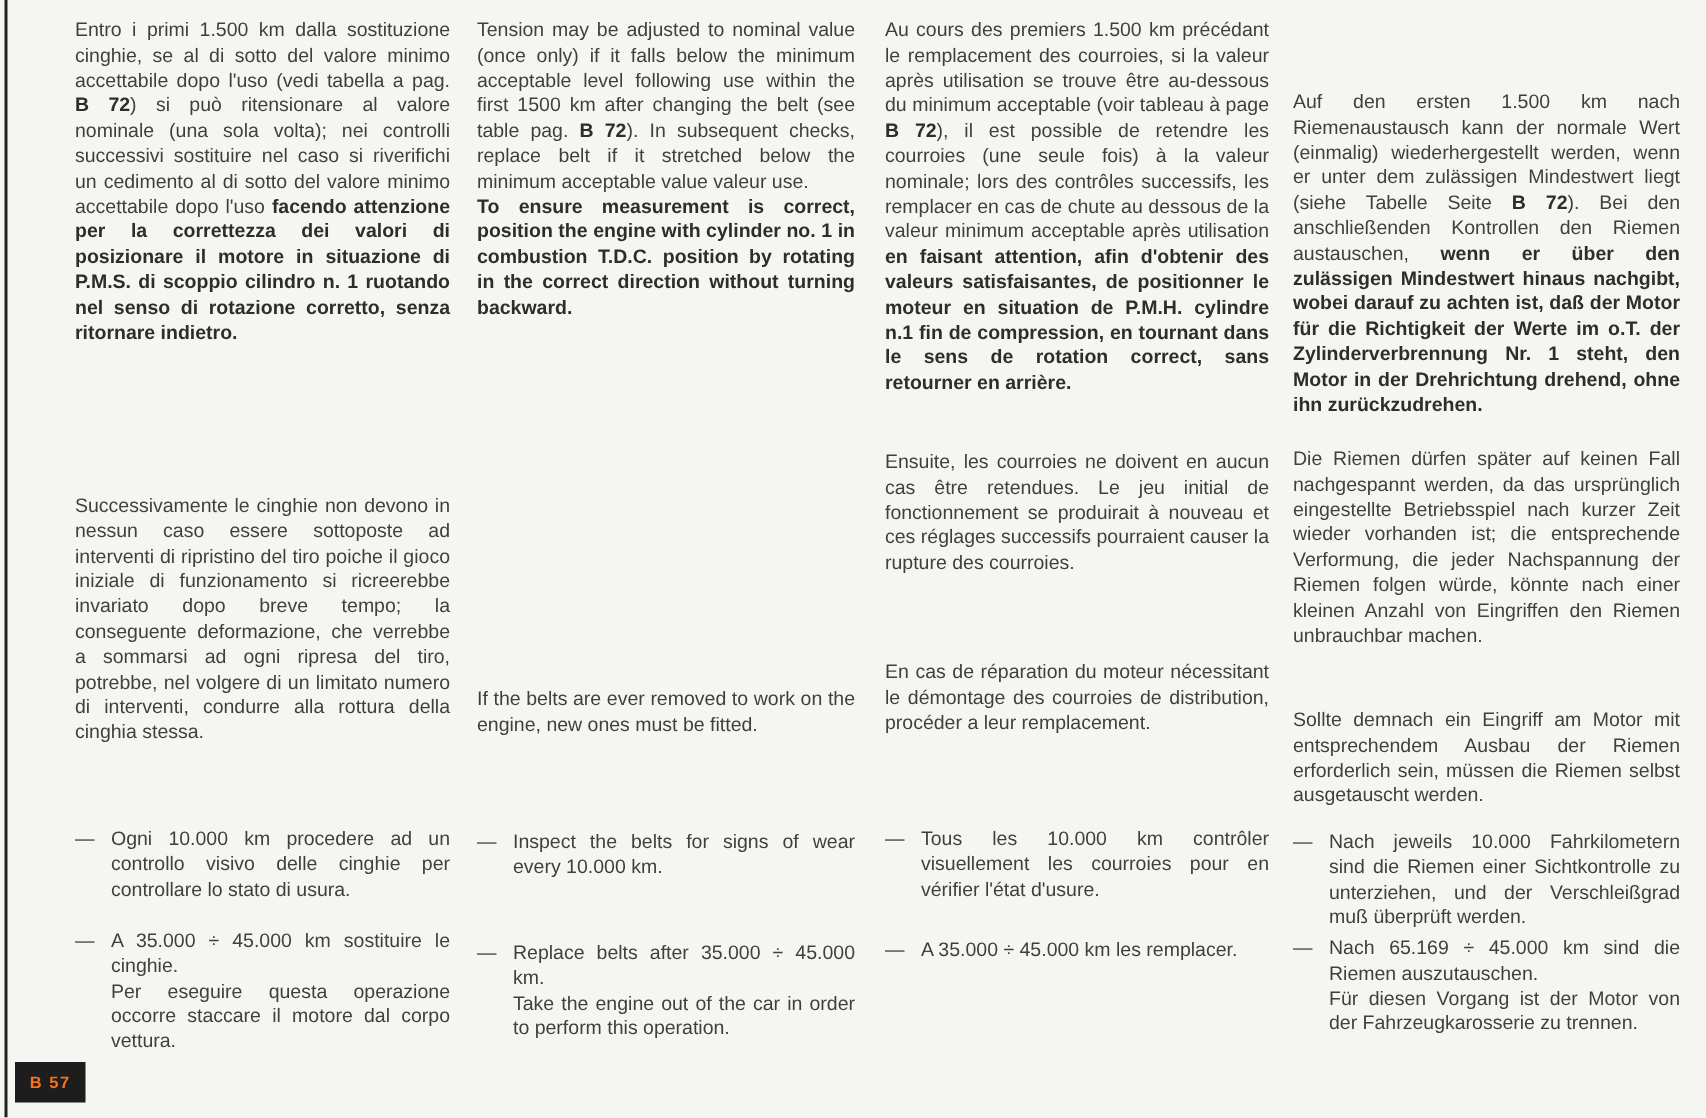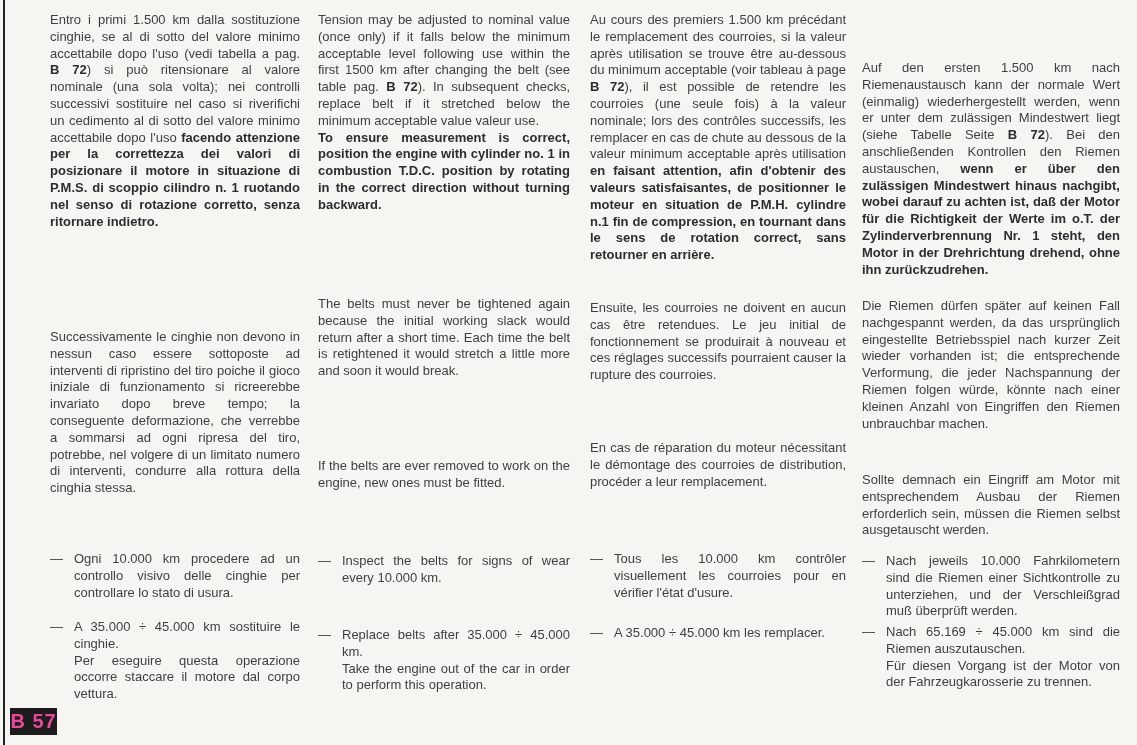--- a/index.html
+++ b/index.html
@@ -71,23 +71,23 @@
     text-align: justify;
   }
 
   .badge {
     position: absolute;
     left: 10px;
     top: 708px;
     width: 47px;
     height: 27px;
     background: #1d1d1d;
-    color: #ec4899;
+    color: #f97316;
     font-weight: bold;
-    font-size: 20px;
+    font-size: 11px;
     display: flex;
     align-items: center;
     justify-content: center;
     letter-spacing: 1px;
   }
 </style>
 </head>
 <body>
 
 <div class="page">
@@ -110,21 +110,20 @@
         <p>Per eseguire questa operazione occorre staccare il motore dal corpo vettura.</p>
       </div>
     </div>
   </section>
 
   <section class="col" id="col-en" lang="en">
     <div class="block p1">
       <p><span>Tension may be adjusted to nominal value (once only) if it falls below the minimum acceptable level following use within the first 1500 km after changing the belt (see table pag. </span><span class="b">B 72</span><span>). In subsequent checks, replace belt if it stretched below the minimum acceptable value valeur use.</span></p>
       <p class="b">To ensure measurement is correct, position the engine with cylinder no. 1 in combustion T.D.C. position by rotating in the correct direction without turning backward.</p>
     </div>
-    <div class="block p2">The belts must never be tightened again because the initial working slack would return after a short time. Each time the belt is retightened it would stretch a little more and soon it would break.</div>
     <div class="block p3">If the belts are ever removed to work on the engine, new ones must be fitted.</div>
     <div class="block bullet b1">
       <span class="marker">—</span>
       <div class="btext">
         <p>Inspect the belts for signs of wear every 10.000 km.</p>
       </div>
     </div>
     <div class="block bullet b2">
       <span class="marker">—</span>
       <div class="btext">

